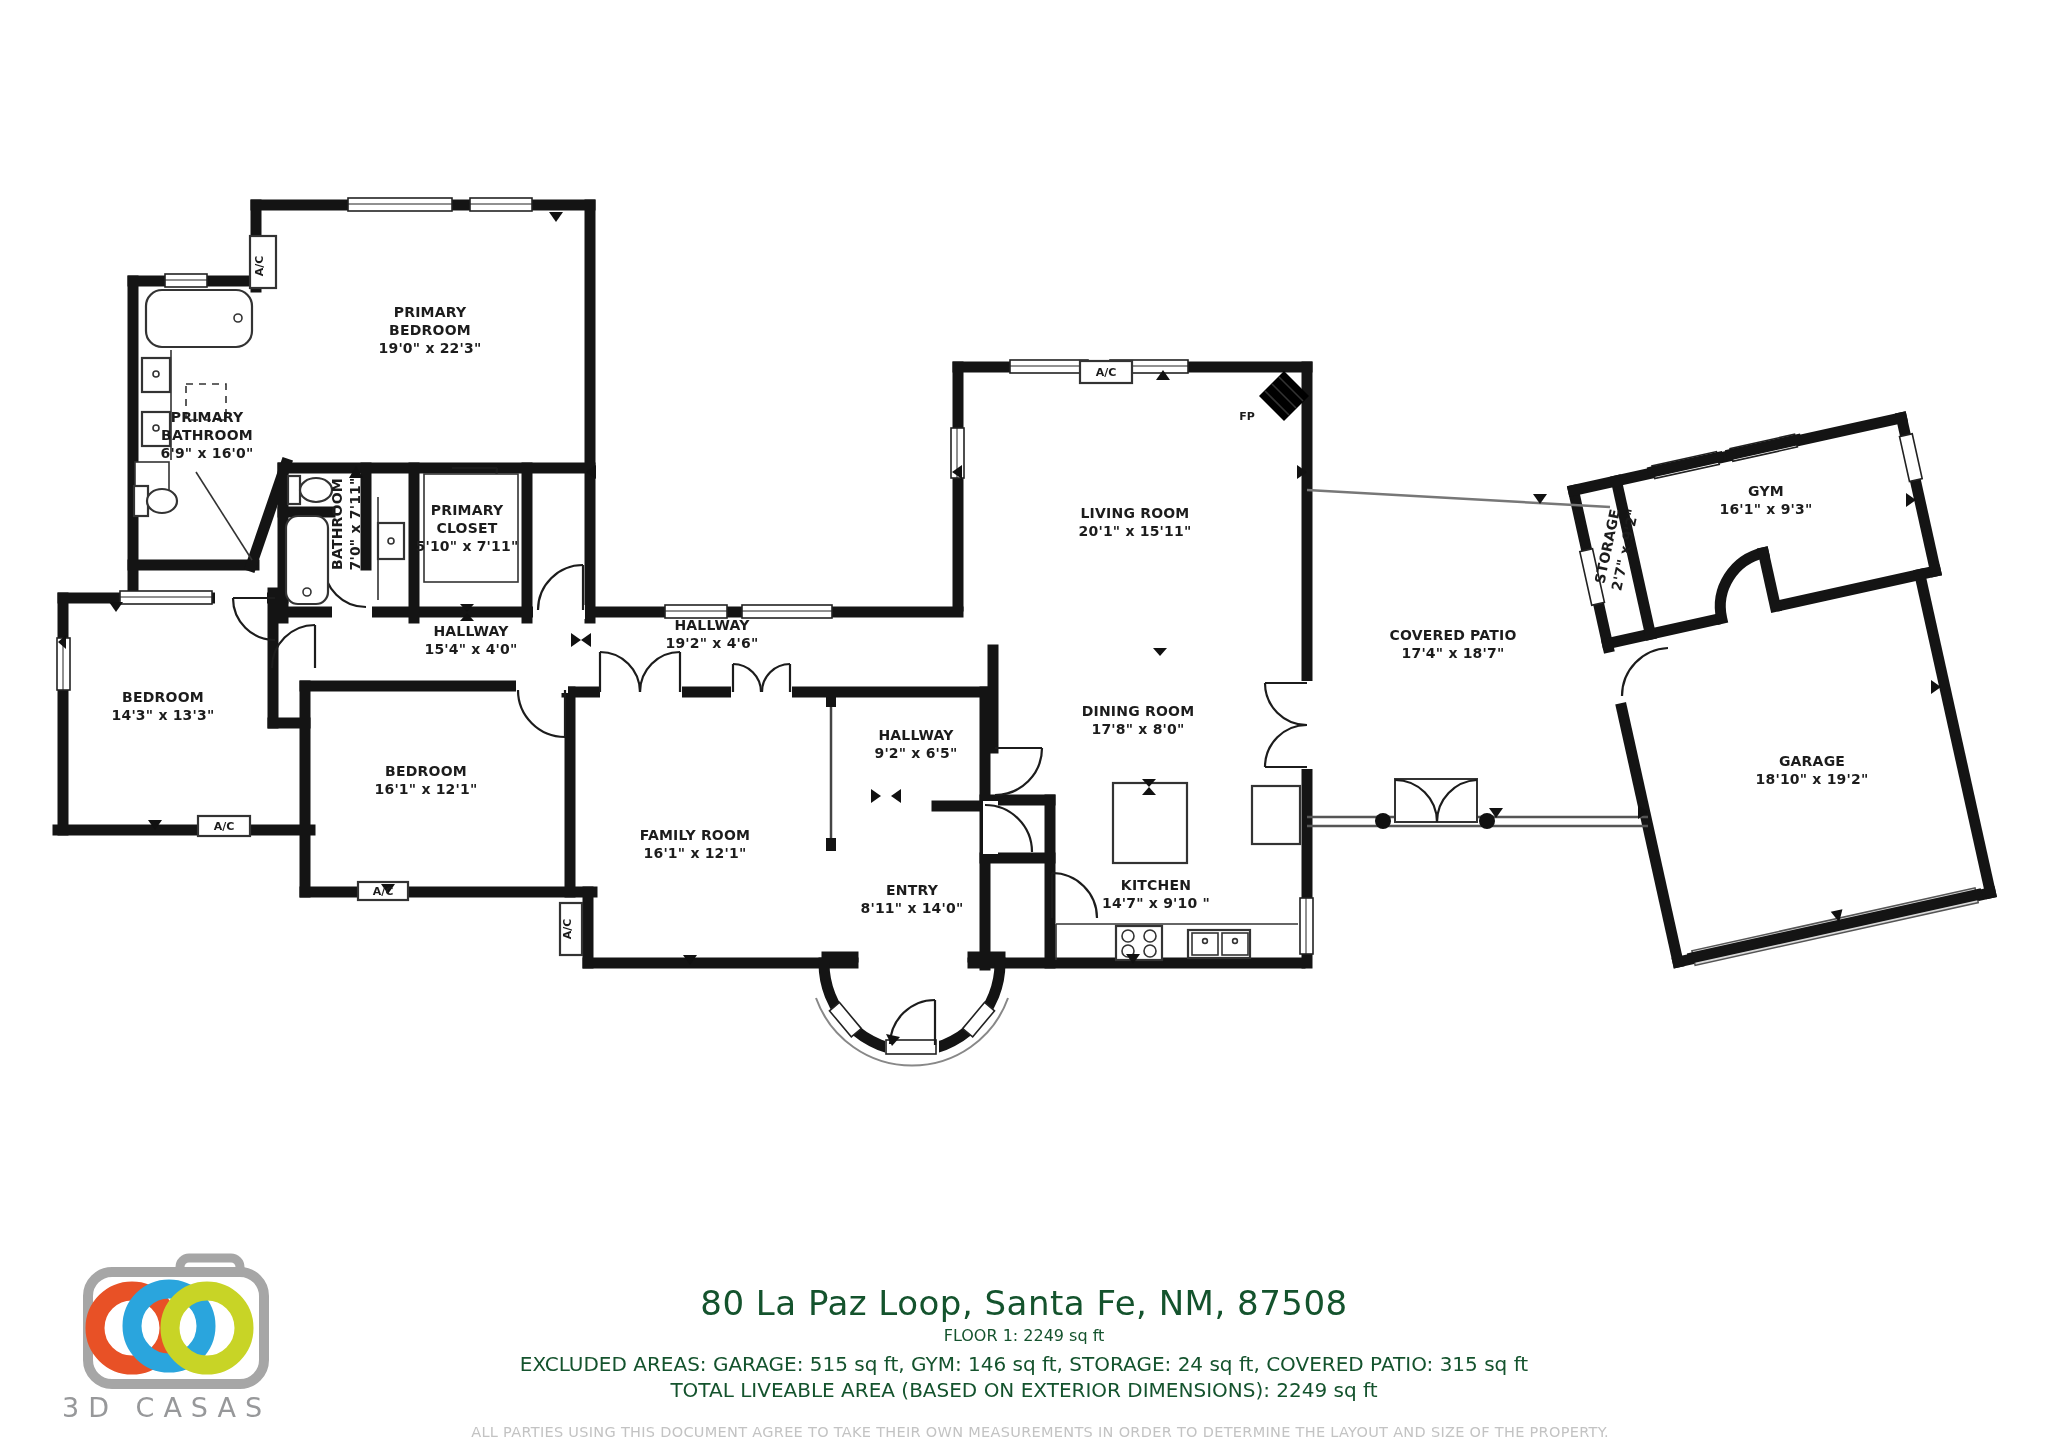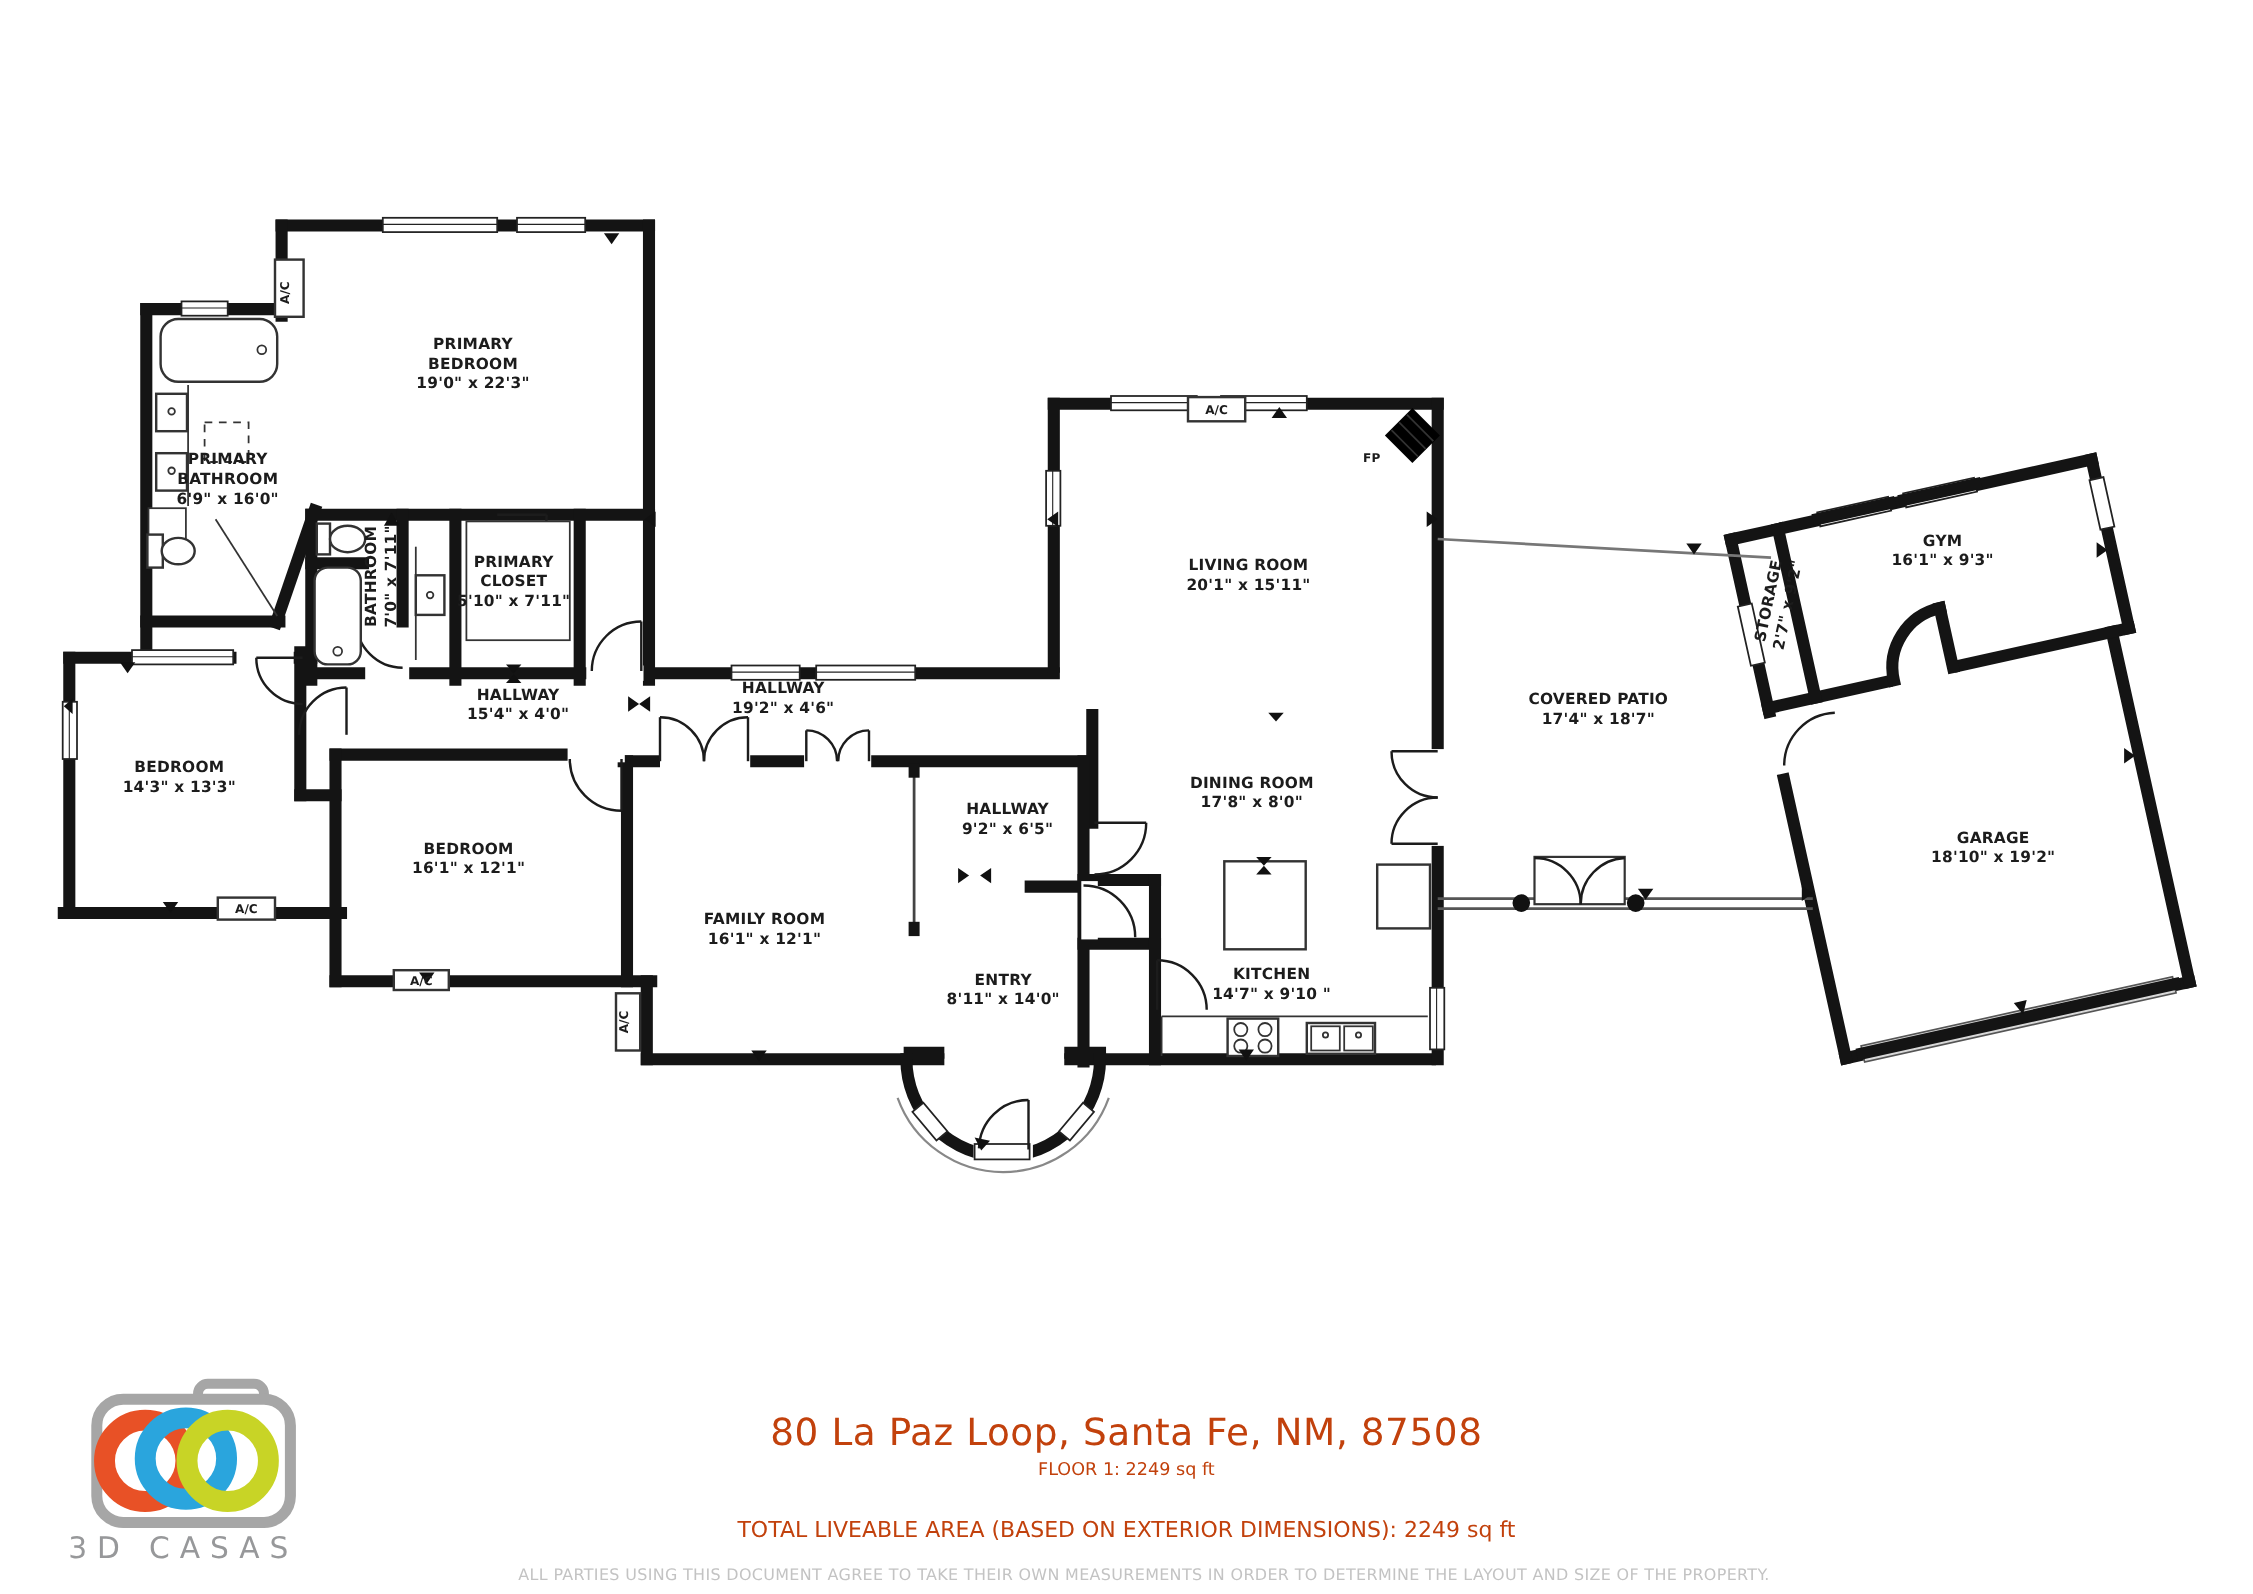--- a/index.html
+++ b/index.html
@@ -11,21 +11,21 @@
   .walls line,.walls path{stroke:#141414;stroke-width:11;fill:none;stroke-linecap:square;}
   .gaps rect{fill:#ffffff;stroke:none;}
   .windows rect{fill:#ffffff;stroke:#222;stroke-width:1.6;}
   .windows line{stroke:#222;stroke-width:1;}
   .doors path{stroke:#1c1c1c;stroke-width:2.2;fill:none;}
   .doors line{stroke:#1c1c1c;stroke-width:2.2;}
   .fixtures rect,.fixtures ellipse,.fixtures circle,.fixtures path,.fixtures line
       {stroke:#333;stroke-width:2.2;fill:#fff;}
   .fixtures .thin{stroke-width:1.6;}
   .markers polygon{fill:#111;stroke:none;}
-  .footer{position:absolute;left:0;width:2048px;text-align:center;color:#c2410c;}
+  .footer{position:absolute;left:0;width:2048px;text-align:center;color:#14532d;}
   .addr{top:1283px;font-size:34px;font-weight:500;letter-spacing:.5px;}
   .floorline{top:1326px;font-size:16px;font-weight:500;}
   .excl{top:1352px;font-size:20px;font-weight:500;}
   .total{top:1378px;font-size:20px;font-weight:500;}
   .disc1{top:1404px;font-size:14.5px;color:#c3c3c3;letter-spacing:.3px;}
   .disc2{top:1424px;font-size:14.5px;color:#c3c3c3;letter-spacing:.3px;margin-left:16px;}
   .brandtext{position:absolute;left:62px;top:1392px;width:250px;text-align:left;
      font-size:27px;font-weight:500;color:#97989a;letter-spacing:9px;}
 </style>
 </head>
@@ -327,15 +327,16 @@
       <circle cx="92" cy="88" r="37" fill="none" stroke="#e85126" stroke-width="19"></circle>
       <circle cx="129" cy="86" r="37" fill="none" stroke="#2aa5dd" stroke-width="19"></circle>
       <circle cx="167" cy="88" r="37" fill="none" stroke="#c8d426" stroke-width="19"></circle>
     </g>
   </svg>
   <div class="brandtext">3D CASAS</div>
 
   
   <div class="footer addr">80 La Paz Loop, Santa Fe, NM, 87508</div>
   <div class="footer floorline">FLOOR 1: 2249 sq ft</div>
+  <div class="footer excl">EXCLUDED AREAS: GARAGE: 515 sq ft, GYM: 146 sq ft, STORAGE: 24 sq ft, COVERED PATIO: 315 sq ft</div>
   <div class="footer total">TOTAL LIVEABLE AREA (BASED ON EXTERIOR DIMENSIONS): 2249 sq ft</div>
   <div class="footer disc2">ALL PARTIES USING THIS DOCUMENT AGREE TO TAKE THEIR OWN MEASUREMENTS IN ORDER TO DETERMINE THE LAYOUT AND SIZE OF THE PROPERTY.</div>
 </div>
 
 </body></html>

